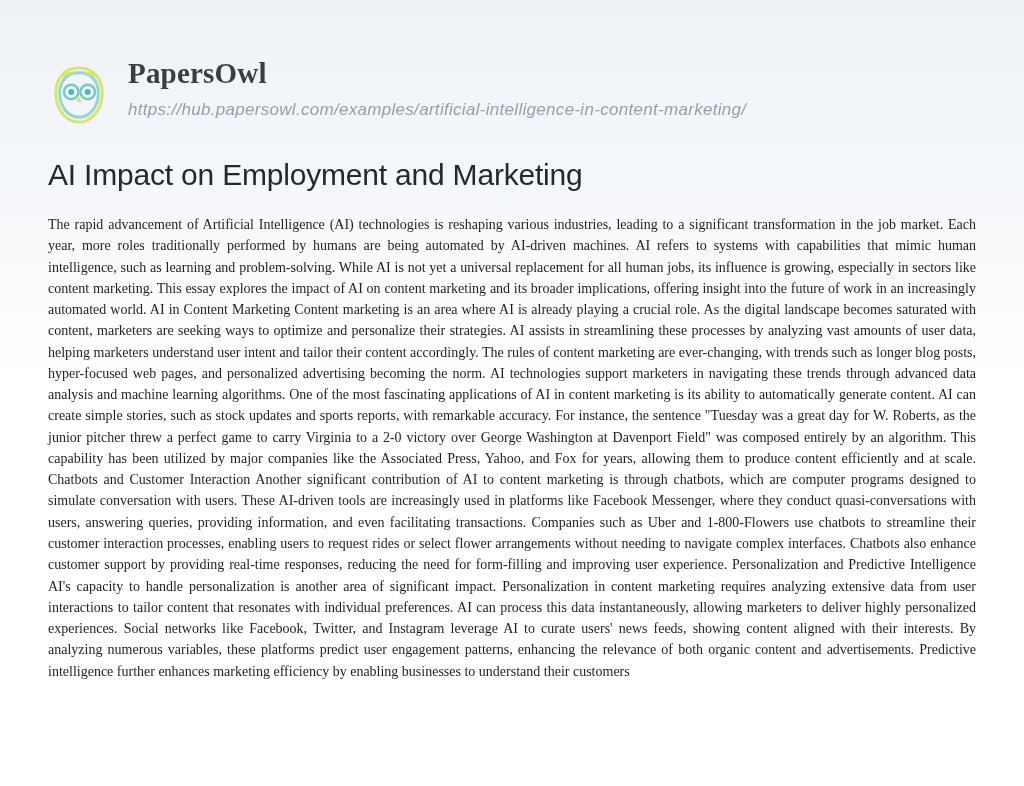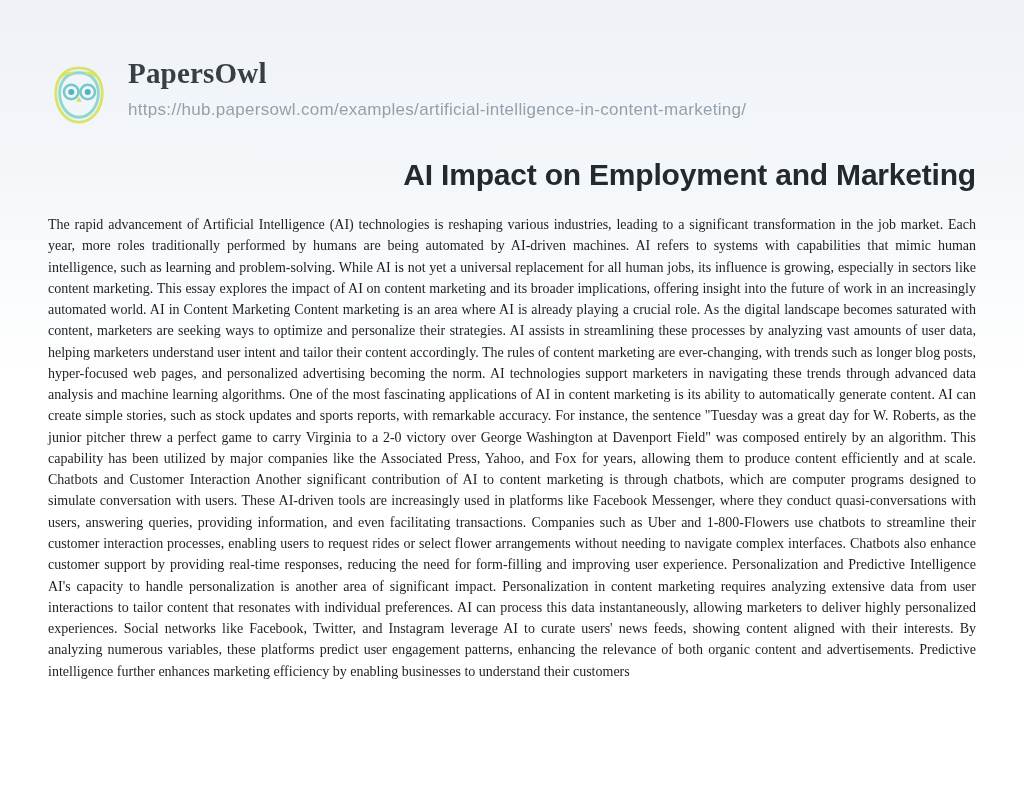--- a/index.html
+++ b/index.html
@@ -51,35 +51,35 @@
     opacity: 0.92;
   }
   .brand-url {
     margin-top: 10px;
     font-family: "Liberation Sans", sans-serif;
     font-size: 17px;
     color: #5d6b7a;
     opacity: 0.62;
     letter-spacing: 0.3px;
     white-space: nowrap;
+    font-style: italic;
   }
   .content {
     position: absolute;
     left: 48px;
     top: 158px;
     width: 928px;
   }
   .doc-title {
     font-family: "Liberation Sans", sans-serif;
     font-size: 30px;
-    font-weight: bold;
+    font-weight: normal;
     color: #24292e;
     margin: 0 0 22px 0;
     letter-spacing: -0.2px;
-    text-align: right;
   }
   .doc-body {
     font-family: "Liberation Serif", serif;
     font-size: 14px;
     line-height: 1.52;
     color: #1b1f23;
     text-align: justify;
     margin: 0;
     hyphens: none;
   }

